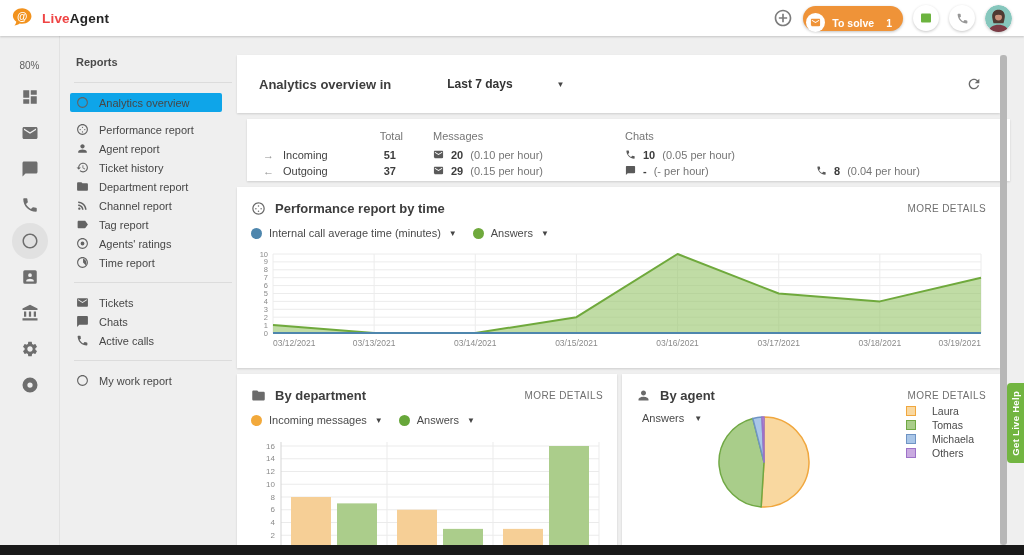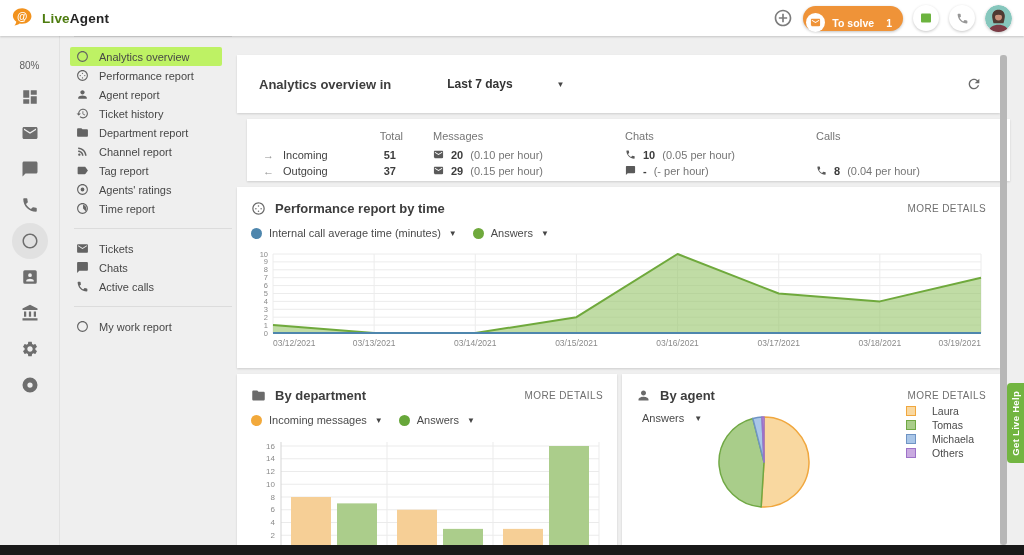--- a/index.html
+++ b/index.html
@@ -8,21 +8,21 @@
   svg{display:block}
   .ic svg{width:100%;height:100%}
   .ic{display:inline-flex}
   
   .topbar{position:absolute;left:0;top:0;right:0;height:36px;background:#fff;
           box-shadow:0 1px 2px rgba(0,0,0,.18);display:flex;align-items:center;
           justify-content:space-between;padding:0 12px;box-sizing:border-box;z-index:5}
   .brand{display:flex;align-items:center;gap:7px}
   .brand .logo{width:23px;height:22px}
   .brand .bt{font-size:13.5px;font-weight:bold;letter-spacing:.2px}
-  .brand .b1{color:#4d7c0f}.brand .b2{color:#242424}
+  .brand .b1{color:#ef4444}.brand .b2{color:#242424}
   .top-actions{display:flex;align-items:center;gap:10px}
   .plusbtn{width:20px;height:20px;color:#7c7c7c;background:none;border:none;padding:0;cursor:pointer}
   .tosolve{display:flex;align-items:center;height:25px;background:#ef9338;border:none;cursor:pointer;
            border-radius:13px;padding:9px 11px 0 3px;box-shadow:0 1px 3px rgba(0,0,0,.25);color:#fff;gap:7px}
   .ts-circle{width:19px;height:19px;border-radius:50%;background:#fff;display:flex;
              align-items:center;justify-content:center;color:#ef9338}
   .ts-circle .ic{width:11px;height:11px}
   .ts-label,.ts-count{font-size:10.5px;font-weight:bold}
   .ts-count{margin-left:5px}
   .cbtn{width:26px;height:26px;border-radius:50%;background:#fff;border:none;cursor:pointer;
@@ -40,21 +40,21 @@
   .rail-item.sel{background:#e1e1e1}
   
   .panel{position:absolute;left:60px;top:36px;bottom:10px;width:172px;box-sizing:border-box}
   .ptitle{font-size:11px;font-weight:bold;color:#4a4a4a;padding:20px 0 14px 16px}
   .pdiv{height:1px;background:#dcdcdc;margin:0 0 0 14px}
   .pdiv2{height:1px;background:#dcdcdc;margin:10px 0 0 14px}
   .plist{margin-top:10px}
   .pitem{display:flex;align-items:center;height:19px;padding-left:16px;font-size:11px;
          color:#474747;cursor:pointer}
   .pitem .ic{width:13px;height:13px;color:#636363;margin-right:10px;flex:0 0 13px}
-  .pitem.sel{background:#bef264;margin:0 10px;padding-left:6px;border-radius:2px}
+  .pitem.sel{background:#0ea5e9;margin:8px 10px;padding-left:6px;border-radius:2px}
   
   .card{position:absolute;background:#fff;box-shadow:0 1px 2px rgba(0,0,0,.14);box-sizing:border-box}
   .cardA{left:237px;top:55px;width:763px;height:58px;display:flex;align-items:center;padding:0 18px 0 22px}
   .cardA .title{font-size:13px;font-weight:bold;color:#3d3d3d}
   .range{margin-left:56px;display:flex;align-items:center;cursor:pointer}
   .range .rv{font-size:12px;font-weight:bold;color:#333}
   .range .caret{margin-left:44px}
   .caret{font-size:8px;color:#454545}
   .refresh{margin-left:auto;width:16px;height:16px;color:#6b6b6b;background:none;border:none;padding:0;cursor:pointer}
   .cardB{left:247px;top:119px;width:763px;height:62px;padding:9px 0 0 16px;font-size:11px}
@@ -210,20 +210,21 @@
   <div class="rail-item">
       <span class="ic">
         <svg viewBox="0 0 24 24">
           <path fill-rule="evenodd" fill="currentColor" d="M12 2a10 10 0 1 0 0 20 10 10 0 0 0 0-20zm0 6.5a3.5 3.5 0 1 1 0 7 3.5 3.5 0 0 1 0-7z"></path>
         </svg>
       </span>
     </div>
 </div>
 
 <div class="panel">
+  <div class="ptitle">Reports</div>
   <div class="pdiv"></div>
   <div class="plist">
     <div class="pitem sel">
         <span class="ic">
           <svg viewBox="0 0 24 24">
             <path fill-rule="evenodd" fill="currentColor" d="M12 2C6.48 2 2 6.48 2 12s4.48 10 10 10 10-4.48 10-10S17.52 2 12 2zm0 18c-4.42 0-8-3.58-8-8s3.58-8 8-8 8 3.58 8 8-3.58 8-8 8z"></path>
           </svg>
         </span>
         <span>Analytics overview</span>
       </div>
@@ -344,21 +345,20 @@
       </svg>
     </button>
 </div>
 
 <div class="card cardB">
   <div class="shead">
     <span class="c-lab"></span>
     <span class="c-tot">Total</span>
     <span class="c-msg">Messages</span>
     <span class="c-chat">Chats</span>
-    <span class="c-call">Calls</span>
   </div>
   <div class="srow">
     <span class="c-lab">
         <span class="arr">→</span>
         <span>Incoming</span>
       </span>
     <span class="c-tot"><b>51</b></span>
     <span class="c-msg">
         <span class="mini ic">
           <svg viewBox="0 0 24 24">

